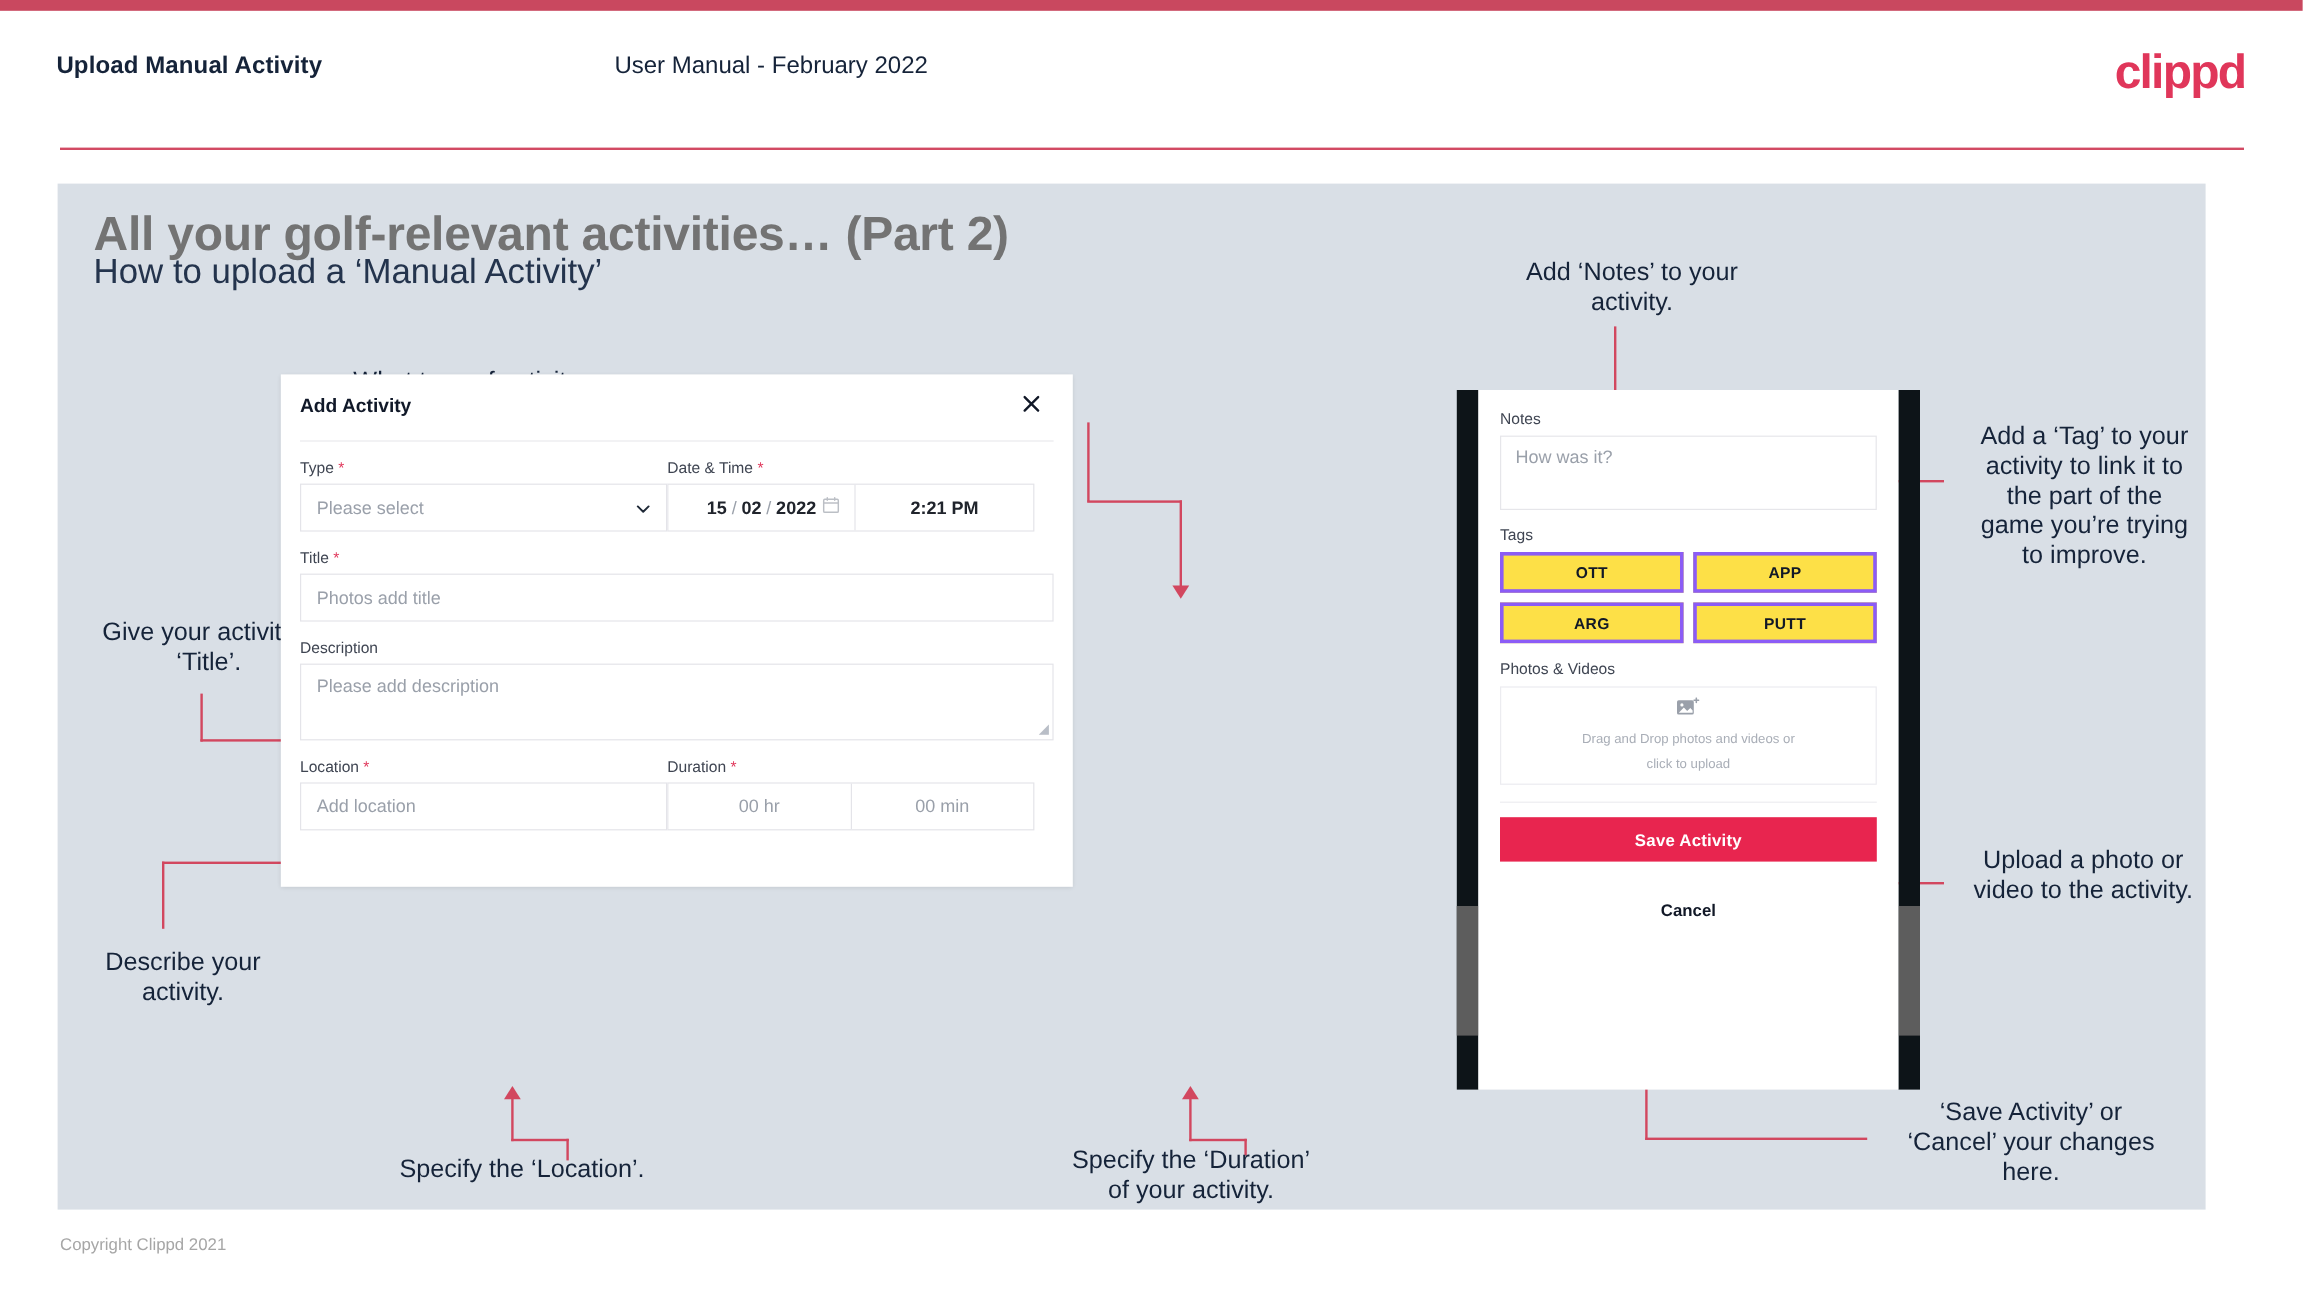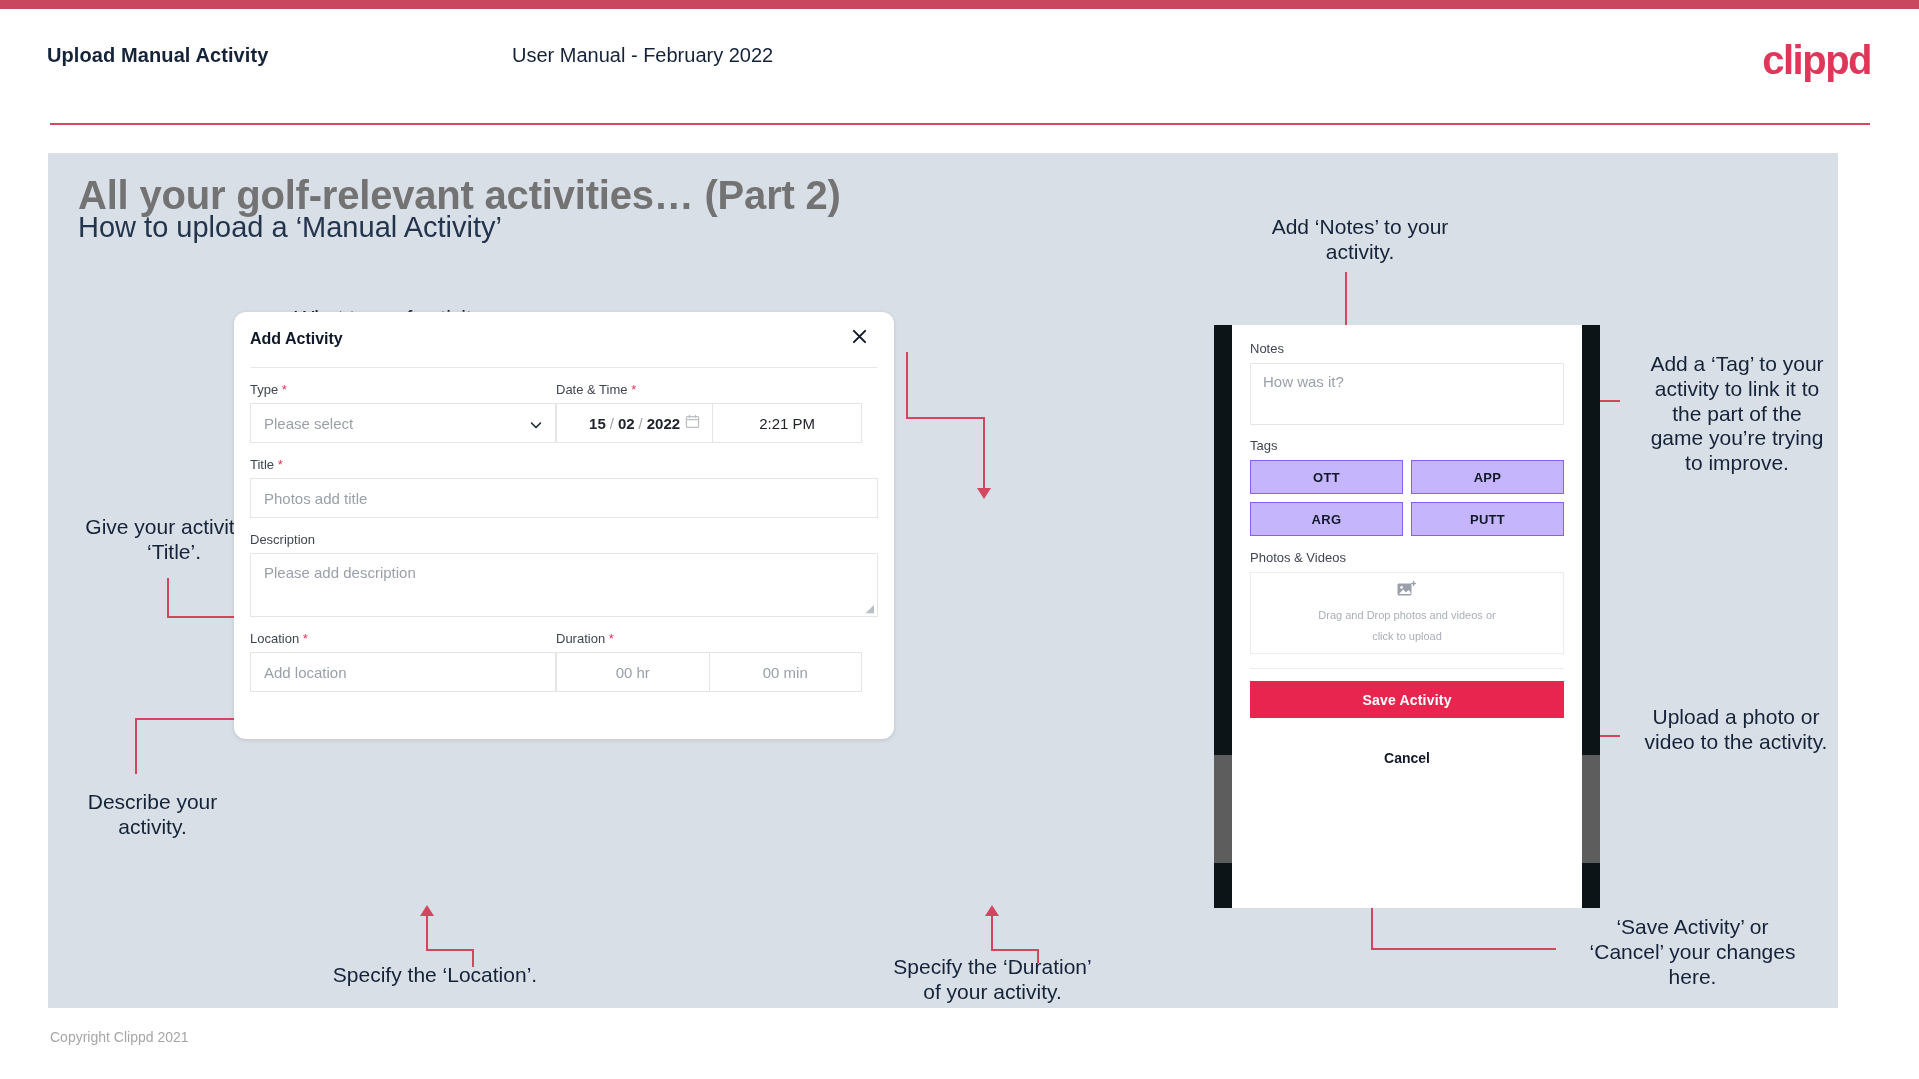--- a/index.html
+++ b/index.html
@@ -96,21 +96,20 @@
     border-bottom: 7px solid transparent;
     border-right: 11px solid #d2475f;
   }
 
   
   .dialog {
     position: absolute; left: 234px; top: 312px;
     width: 660px; height: 427px;
     background: #ffffff;
     box-shadow: 0 1px 4px rgba(0,0,0,.12);
-    border-radius: 12px;
   }
   .dialog-head {
     position: relative; height: 56px;
     border-bottom: 1px solid #e9e9ed;
     margin: 0 16px;
   }
   .dialog-title {
     position: absolute; left: 0; top: 18px;
     font-size: 16px; font-weight: 700; color: #101828;
   }
@@ -153,21 +152,21 @@
              border: 1px solid #e4e4e9; background:#fff; }
   .dt-date { flex: 1.05; display:flex; align-items:center;
              justify-content:center; gap:4px;
              font-size: 15px; color: #20242c; font-weight: 700;
              border-right: 1px solid #e4e4e9; position: relative; }
   .dt-date .sep { color:#9aa0aa; font-weight:400; }
   .cal-icon { position:absolute; right: 12px; top: 50%;
               transform: translateY(-50%); opacity:.45; }
   .dt-time { flex: 1; display:flex; align-items:center;
              justify-content:center;
-             font-size: 15px; color:#20242c; font-weight:400; }
+             font-size: 15px; color:#20242c; font-weight:700; }
 
   .inp-full { width: 628px; }
   .ta {
     width: 628px; height: 64px;
     border: 1px solid #e4e4e9; background:#fff;
     padding: 10px 13px; font-size: 15px; color:#9aa0aa;
     position: relative;
   }
   .ta .grip {
     position:absolute; right:3px; bottom:2px;
@@ -207,21 +206,21 @@
   .m-notes {
     width: 100%; height: 62px;
     border: 1px solid #e6e6ea; background:#fff;
     padding: 9px 12px; font-size: 15px; color:#9aa0aa;
   }
   .tags-grid {
     display: grid; grid-template-columns: 1fr 1fr;
     gap: 8px; margin-bottom: 14px;
   }
   .tag-btn {
-    height: 34px; border:1px solid #8b5cf6; background:#c4b5fd;
+    height: 34px; border:3px solid #8b5cf6; background:#fde047;
     display:flex; align-items:center; justify-content:center;
     font-size: 13px; font-weight: 700; color:#111827;
     letter-spacing: .3px;
   }
   .dropzone {
     width:100%; height: 82px;
     border: 1px solid #ececf0; background:#fff;
     display:flex; flex-direction:column; align-items:center;
     justify-content:center; gap:5px;
   }

